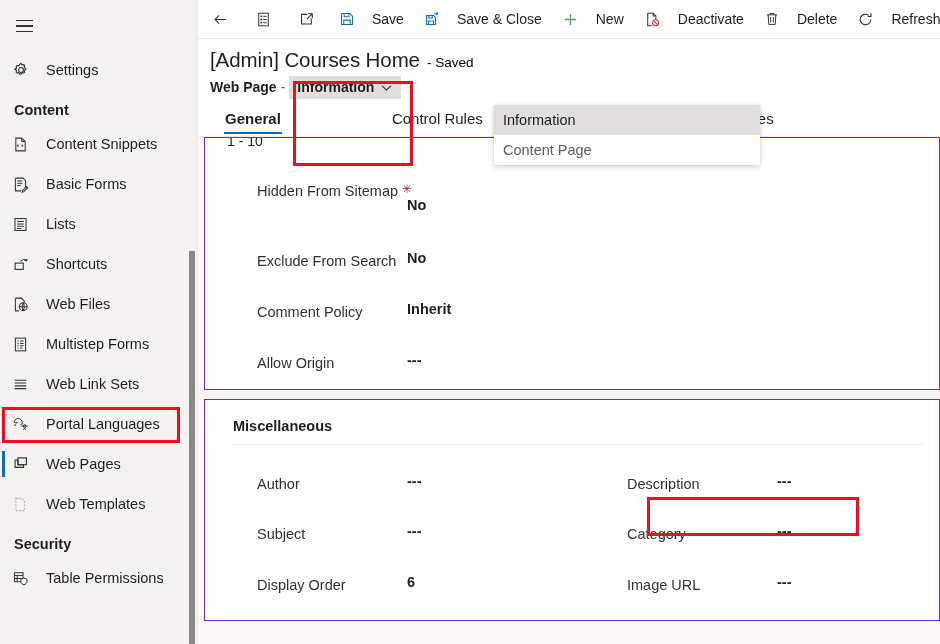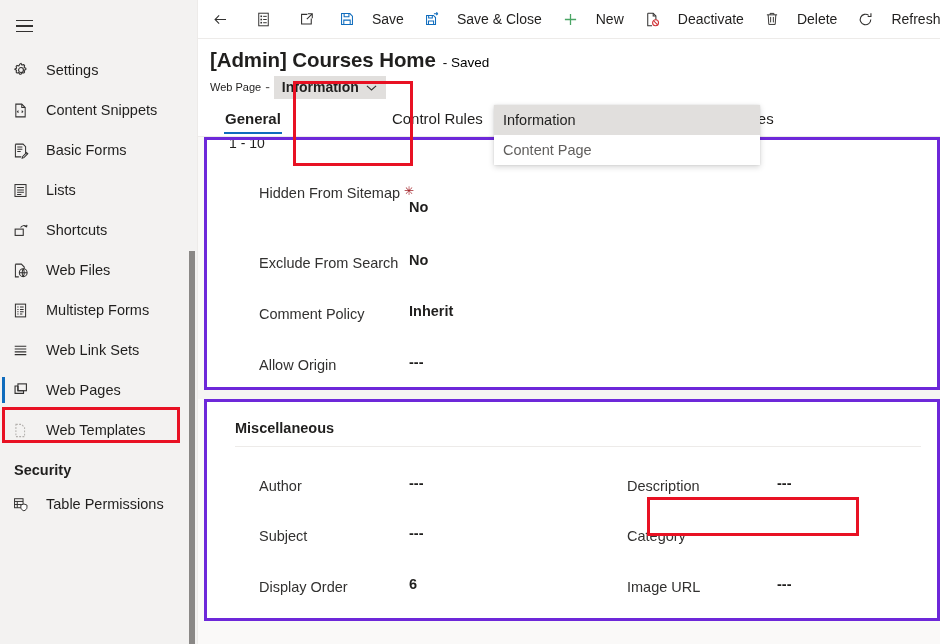--- a/index.html
+++ b/index.html
@@ -150,40 +150,40 @@
     padding: 9px 0 0 10px;
   }
   .title-row {
     display: flex;
     align-items: baseline;
     gap: 7px;
     padding-left: 2px;
   }
   .rec-title {
     font-size: 20.5px;
-    font-weight: bold;
+    font-weight: normal;
     color: #201f1e;
     letter-spacing: -0.1px;
   }
   .saved-txt {
     font-size: 13.5px;
     color: #000000;
   }
   .breadcrumb-row {
     display: flex;
     align-items: center;
     padding-left: 2px;
     margin-top: 3px;
     height: 24px;
     font-size: 14px;
   }
   .bc-entity {
     color: #201f1e;
-    font-weight: normal;
-    font-size: 11px;
+    font-weight: bold;
+    font-size: 14px;
   }
   .bc-dash { color: #605e5c; padding: 0 4px; }
   .bc-form {
     color: #201f1e;
     font-weight: bold;
     font-size: 14px;
     display: flex;
     align-items: center;
     gap: 7px;
     background: #e1dfdd;
@@ -223,21 +223,21 @@
   
   .formbody {
     position: relative;
     background: #faf9f8;
     height: 484px;
     padding: 0;
     overflow: hidden;
   }
   .card {
     background: #ffffff;
-    border: 3px solid #6d28d9;
+    border: 1px solid #6d28d9;
     margin: 0 0 0 6px;
     padding: 0 14px;
   }
   .card-top { height: 253px; overflow: hidden; position: relative; }
   .cut-text {
     position: absolute;
     left: 22px; top: -5px;
     font-size: 14px;
     color: #201f1e;
     white-space: nowrap;
@@ -347,20 +347,21 @@
     <div class="nav-item" style="margin-top:2px;">
       <span class="ico">
         <svg width="18" height="18" viewBox="0 0 20 20" fill="none" stroke="#323130" stroke-width="1.2">
           <circle cx="10" cy="10" r="2.7"></circle>
           <path d="M10 2.6l.9 1.9 2.1-.5 1 1-.5 2.1 1.9.9v1.4l-1.9.9.5 2.1-1 1-2.1-.5-.9 1.9H8.6l-.9-1.9-2.1.5-1-1 .5-2.1-1.9-.9V8.9l1.9-.9-.5-2.1 1-1 2.1.5.9-1.9z" stroke-linejoin="round"></path>
         </svg>
       </span>
       <span class="lbl">Settings</span>
     </div>
 
+    <div class="nav-group">Content</div>
 
     <div class="nav-item">
       <span class="ico">
         <svg width="17" height="17" viewBox="0 0 20 20" fill="none" stroke="#323130" stroke-width="1.2">
           <path d="M4.5 2.5h7l4 4v11h-11z"></path>
             <path d="M11.5 2.5v4h4"></path>
           <path d="M7.6 10.2L6.4 11.4l1.2 1.2M11.4 10.2l1.2 1.2-1.2 1.2"></path>
         </svg>
       </span>
       <span class="lbl">Content Snippets</span>
@@ -423,20 +424,32 @@
 
     <div class="nav-item">
       <span class="ico">
         <svg width="17" height="17" viewBox="0 0 20 20" fill="none" stroke="#323130" stroke-width="1.3">
           <path d="M3.2 5h13.6M3.2 8.3h13.6M3.2 11.6h13.6M3.2 14.9h13.6"></path>
         </svg>
       </span>
       <span class="lbl">Web Link Sets</span>
     </div>
 
+    <div class="nav-item">
+      <span class="ico">
+        <svg width="18" height="18" viewBox="0 0 20 20" fill="none" stroke="#323130" stroke-width="1.1">
+          <path d="M2.4 8.5c0-2.6 2-4.6 4.5-4.6s4.5 2 4.5 4.6"></path>
+          <path d="M11.4 8.5c0 1.6-.9 2.4-2.2 2.6"></path>
+          <path d="M2.4 11.2h2.2M3 8.6h3.4"></path>
+          <path d="M10.6 12.3h6.8M12.6 10.8c0 2.6 1.2 4.6 3 5.6M15.4 10.8c0 2.6-1.2 4.6-3 5.6"></path>
+          <path d="M14 10.2v1.2"></path>
+        </svg>
+      </span>
+      <span class="lbl">Portal Languages</span>
+    </div>
 
     <div class="nav-item selected">
       <span class="sel-bar"></span>
       <span class="ico">
         <svg width="18" height="18" viewBox="0 0 20 20" fill="none" stroke="#323130" stroke-width="1.25">
           <rect x="6.6" y="3.2" width="9.4" height="7.6"></rect>
           <path d="M6.6 5.6H3.4v8.2h9.4v-3"></path>
           <path d="M6.6 5.6v5.2h6.2"></path>
         </svg>
       </span>

